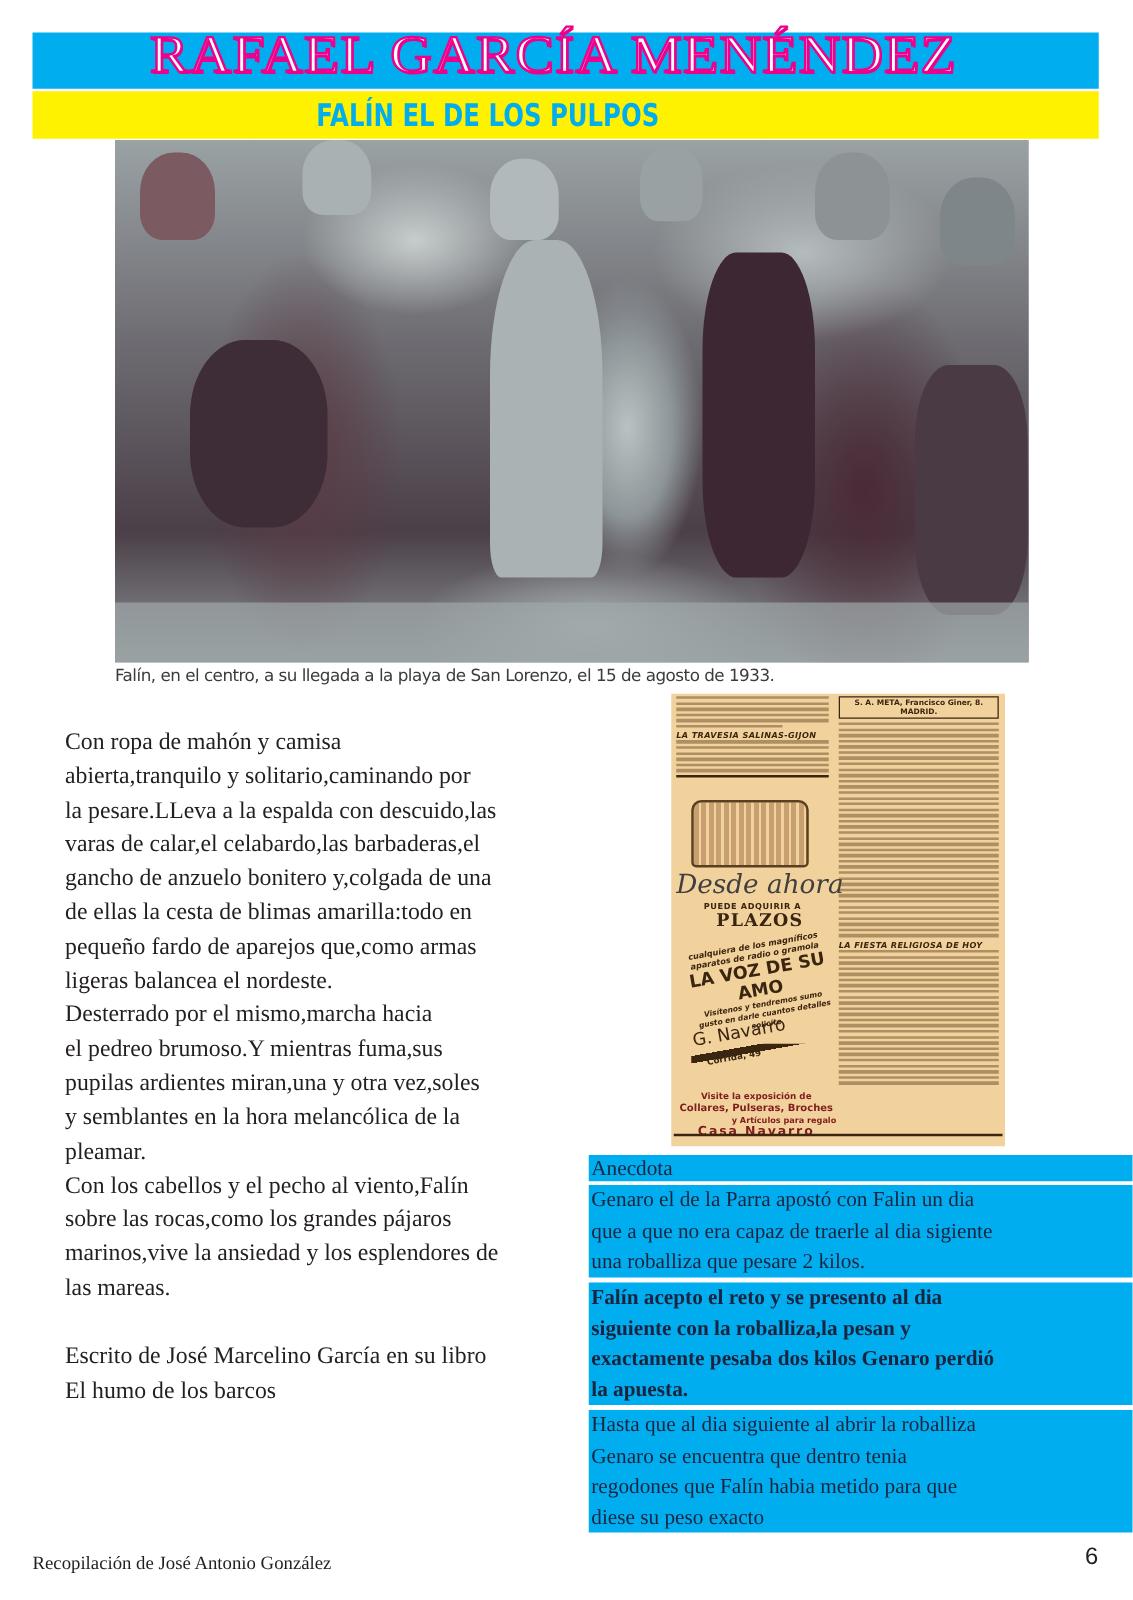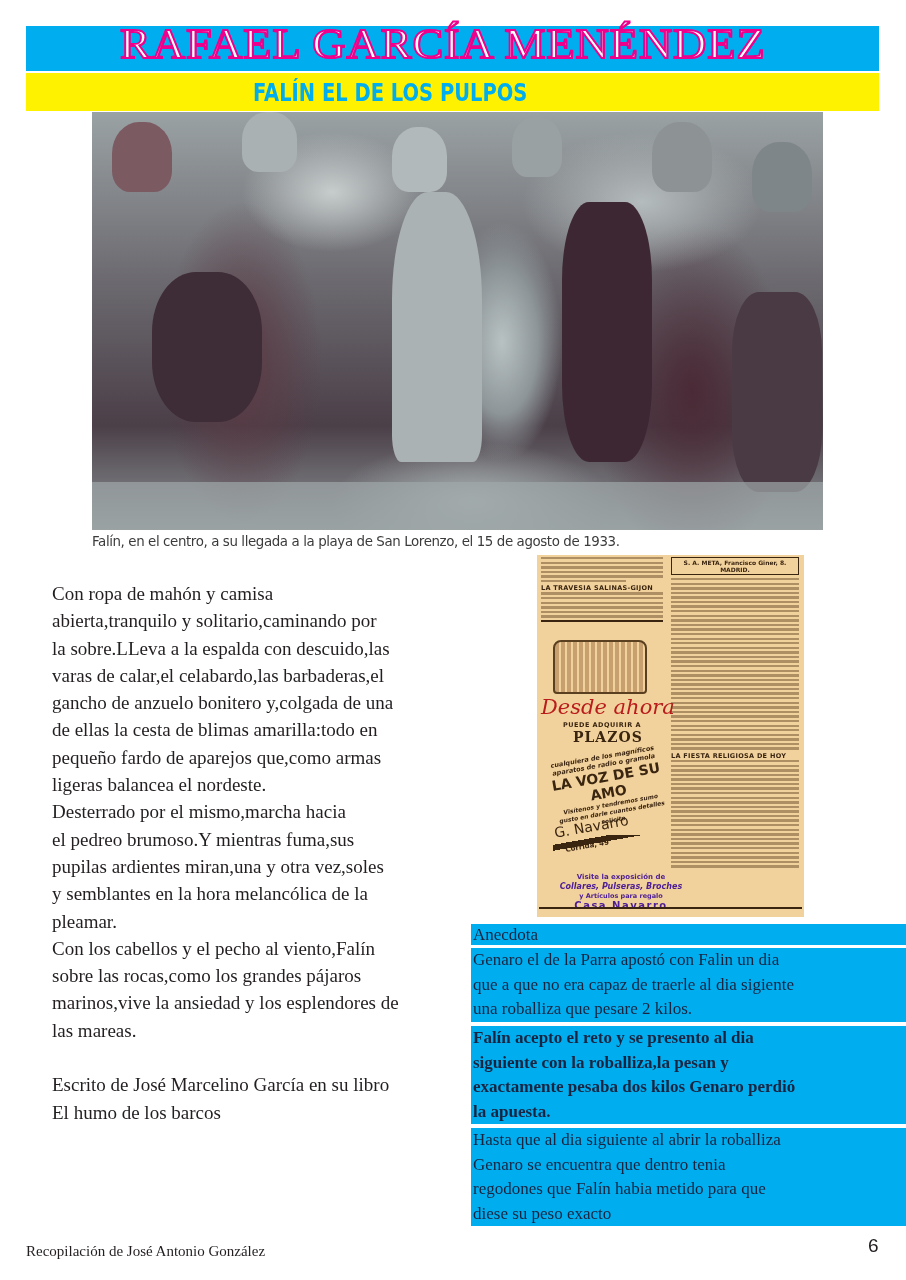--- a/index.html
+++ b/index.html
@@ -74,36 +74,36 @@
       overflow: hidden;
       font-family: "DejaVu Sans", sans-serif; color: #4a3520;
     }
     .clip-col-left { position: absolute; left: 4px; top: 2px; width: 122px; }
     .clip-col-right { position: absolute; left: 134px; top: 2px; width: 128px; }
     .clip-lines div {
       height: 2.4px; margin: 0 0 2.2px 0; background: rgba(90,60,30,0.45);
     }
     .clip-heading {
       font-size: 6.5px; font-weight: bold; line-height: 8px; color: #3a2510;
-      white-space: nowrap; letter-spacing: 0.3px;
+      white-space: nowrap; letter-spacing: 0.3px; font-style: italic;
     }
     .clip-box {
       border: 1.5px solid #3a2510; font-size: 6px; font-weight: bold;
       text-align: center; line-height: 7px; padding: 1px; color: #3a2510;
     }
     .clip-rule { height: 2px; background: #3a2510; margin: 2px 0; }
     .radio-icon {
       position: absolute; left: 16px; top: 85px; width: 90px; height: 50px;
       border: 2px solid #5a4020; border-radius: 8px 8px 4px 4px;
       background: repeating-linear-gradient(90deg, #c8a070 0 4px, #f2d29c 4px 6px);
     }
     .ad-script {
       position: absolute; left: 4px; top: 140px;
       font-family: "DejaVu Serif", serif; font-style: italic;
-      font-size: 21px; color: #b91c1c; white-space: nowrap;
+      font-size: 21px; color: #404040; white-space: nowrap;
     }
     .ad-small {
       position: absolute; left: 26px; top: 166px;
       font-size: 6.5px; font-weight: bold; color: #3a2510; letter-spacing: 0.5px;
     }
     .ad-plazos {
       position: absolute; left: 36px; top: 174px;
       font-family: "DejaVu Serif", serif; font-weight: bold;
       font-size: 14px; color: #3a2510; letter-spacing: 1px;
     }
@@ -123,26 +123,26 @@
       position: absolute; left: 16px; top: 270px;
       transform: rotate(-10deg); transform-origin: left top;
       font-size: 14px; color: #3a2510; white-space: nowrap;
     }
     .ad-corrida {
       position: absolute; left: 28px; top: 291px;
       transform: rotate(-10deg); transform-origin: left top;
       font-size: 7px; font-weight: bold; color: #3a2510;
     }
     .ad-bottom {
-      position: absolute; left: 20px; top: 318px; width: 128px; text-align: center;
-      font-weight: bold; color: #4c1d95;
+      position: absolute; left: 4px; top: 318px; width: 128px; text-align: center;
+      font-weight: bold; color: #7f1d1d;
     }
     .ad-bottom .b1 { font-size: 7px; line-height: 9px; }
-    .ad-bottom .b2 { font-size: 8px; line-height: 10px; font-style: italic; }
-    .ad-bottom .b3 { font-size: 6.5px; line-height: 8px; }
+    .ad-bottom .b2 { font-size: 8px; line-height: 10px; }
+    .ad-bottom .b3 { font-size: 6.5px; line-height: 8px; text-align: right; }
     .ad-bottom .b4 { font-size: 10px; line-height: 12px; letter-spacing: 1.5px; }
     .anec-box {
       position: absolute; left: 471px; width: 447px;
       background: #00aeef;
       font-size: 17px; line-height: 24.6px; color: #1a2440;
       padding: 0 2px; box-sizing: border-box;
     }
     .anec-box p { margin: 0; }
     .page-number {
       position: absolute; left: 868px; top: 1235px;
@@ -169,21 +169,21 @@
   <div class="fig" style="left:60px;top:160px;width:110px;height:150px;background:#3e2c36;border-radius:40%;"></div>
   <div class="fig" style="left:470px;top:90px;width:90px;height:260px;background:#3d2732;border-radius:30%;"></div>
   <div class="fig" style="left:640px;top:180px;width:90px;height:200px;background:#4a3a44;border-radius:30%;"></div>
   <div class="fig" style="left:0px;top:370px;width:731px;height:48px;background:#a0a8aa;border-radius:0;opacity:0.7;"></div>
 </div>
 <div class="caption">Falín, en el centro, a su llegada a la playa de San Lorenzo, el 15 de agosto de 1933.</div>
 
 <div class="body-text">
   <p>Con ropa de mahón y camisa</p>
   <p>abierta,tranquilo y solitario,caminando por</p>
-  <p>la sobre.LLeva a la espalda con descuido,las</p>
+  <p>la pesare.LLeva a la espalda con descuido,las</p>
   <p>varas de calar,el celabardo,las barbaderas,el</p>
   <p>gancho de anzuelo bonitero y,colgada de una</p>
   <p>de ellas la cesta de blimas amarilla:todo en</p>
   <p>pequeño fardo de aparejos que,como armas</p>
   <p>ligeras balancea el nordeste.</p>
   <p>Desterrado por el mismo,marcha hacia</p>
   <p>el pedreo brumoso.Y mientras fuma,sus</p>
   <p>pupilas ardientes miran,una y otra vez,soles</p>
   <p>y semblantes en la hora melancólica de la</p>
   <p>pleamar.</p>

